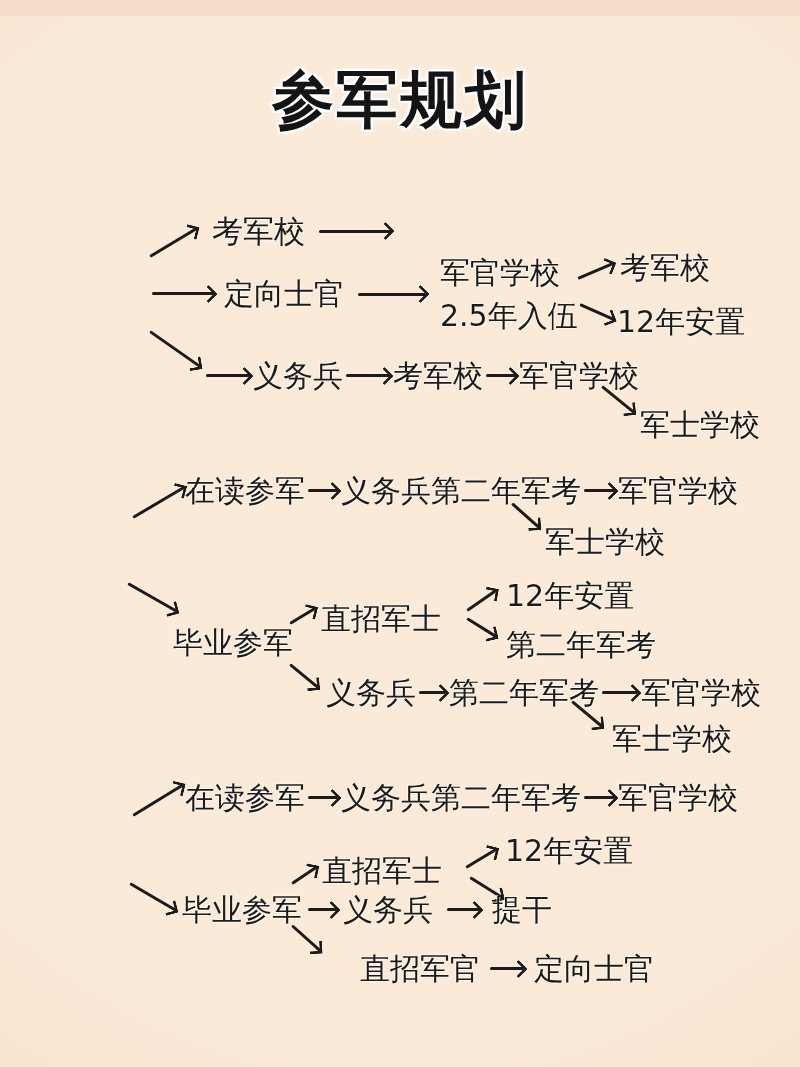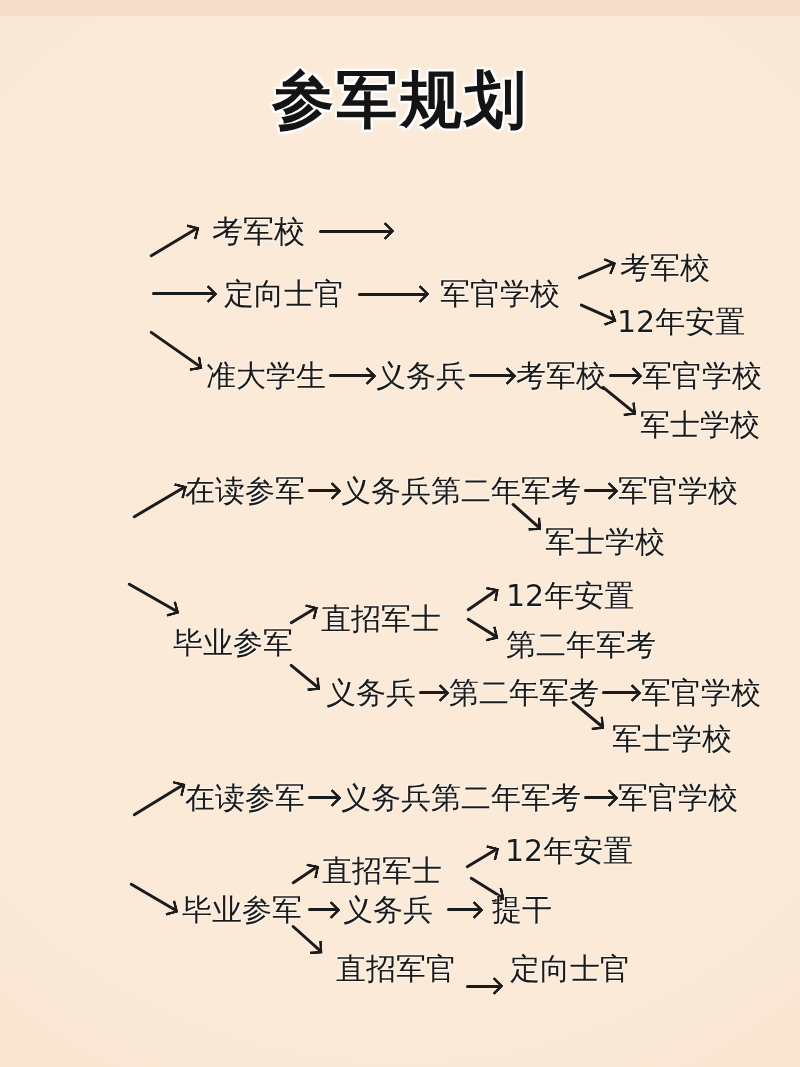--- a/index.html
+++ b/index.html
@@ -56,29 +56,29 @@
   <div class="row fs31" style="left:212px;top:196px;gap:14px;">
     <span>考军校</span>
     <span class="arr" style="width:72px;"></span>
   </div>
 
   <div class="row" style="left:224px;top:240px;height:76px;gap:14px;">
     <span>定向士官</span>
     <span class="arr" style="width:68px;"></span>
     <span class="col">
       <span>军官学校</span>
+      <span>2.5年入伍</span>
     </span>
   </div>
   <div class="diag" style="left:578px;top:261px;width:38px;transform:rotate(-23deg);"></div>
   <div class="diag" style="left:580px;top:287px;width:37px;transform:rotate(24deg);"></div>
   <div class="lbl" style="left:620px;top:233px;">考军校</div>
   <div class="lbl" style="left:617px;top:287px;">12年安置</div>
 
   <div class="row" style="left:206px;top:341px;">
-    <span>准大学生</span>
     <span class="arr" style="width:44px;"></span>
     <span>义务兵</span>
     <span class="arr" style="width:44px;"></span>
     <span>考军校</span>
     <span class="arr" style="width:30px;"></span>
     <span>军官学校</span>
   </div>
   <div class="diag" style="left:602px;top:369px;width:41px;transform:rotate(39deg);"></div>
   <div class="lbl" style="left:640px;top:390px;">军士学校</div>
 
@@ -135,19 +135,19 @@
 
   <div class="row" style="left:182px;top:875px;gap:6px;">
     <span>毕业参军</span>
     <span class="arr" style="width:29px;"></span>
     <span>义务兵</span>
     <span class="arr" style="width:33px;margin-left:8px;margin-right:6px;"></span>
     <span>提干</span>
   </div>
 
   <div class="diag" style="left:292px;top:908px;width:38px;transform:rotate(41.8deg);"></div>
-  <div class="row" style="left:336px;top:934px;gap:10px;align-items:flex-end;">
+  <div class="row" style="left:360px;top:934px;gap:10px;">
     <span>直招军官</span>
     <span class="arr" style="width:34px;"></span>
     <span>定向士官</span>
   </div>
 
 </div>
 
 </body></html>

